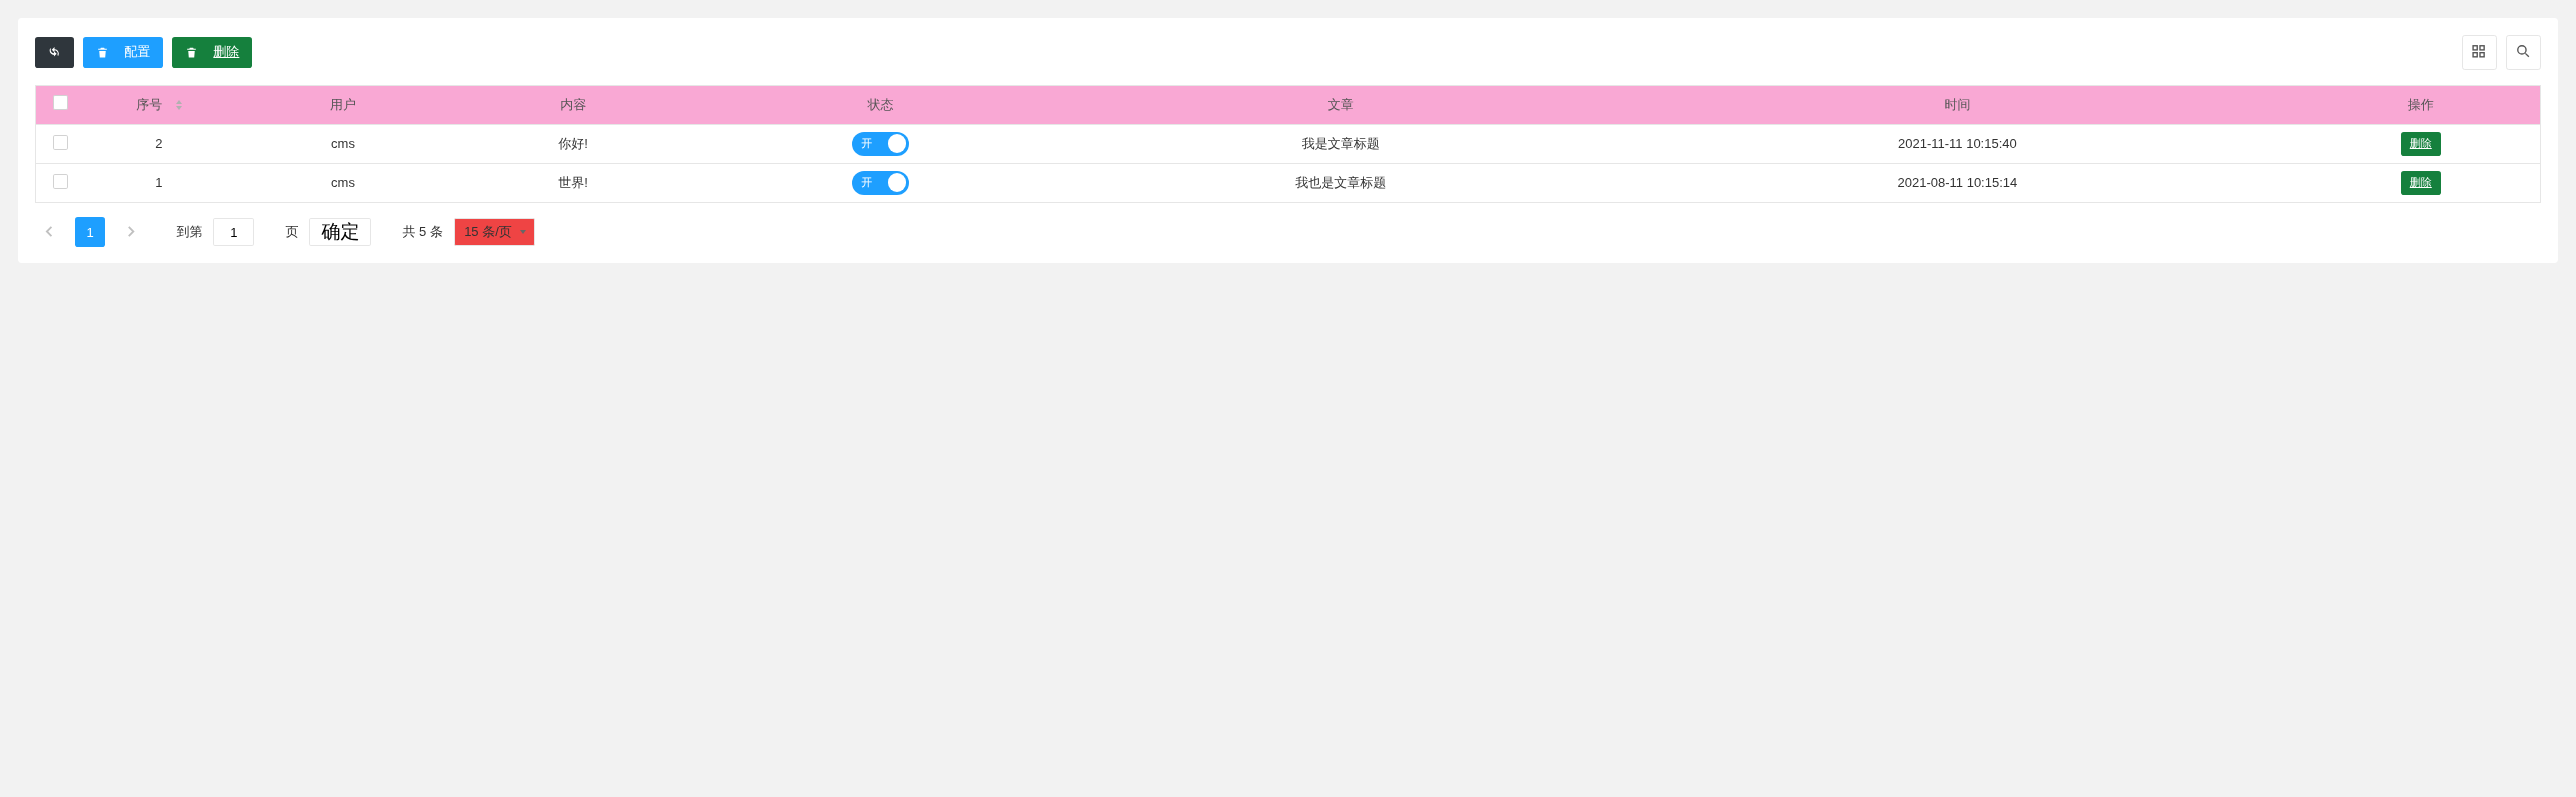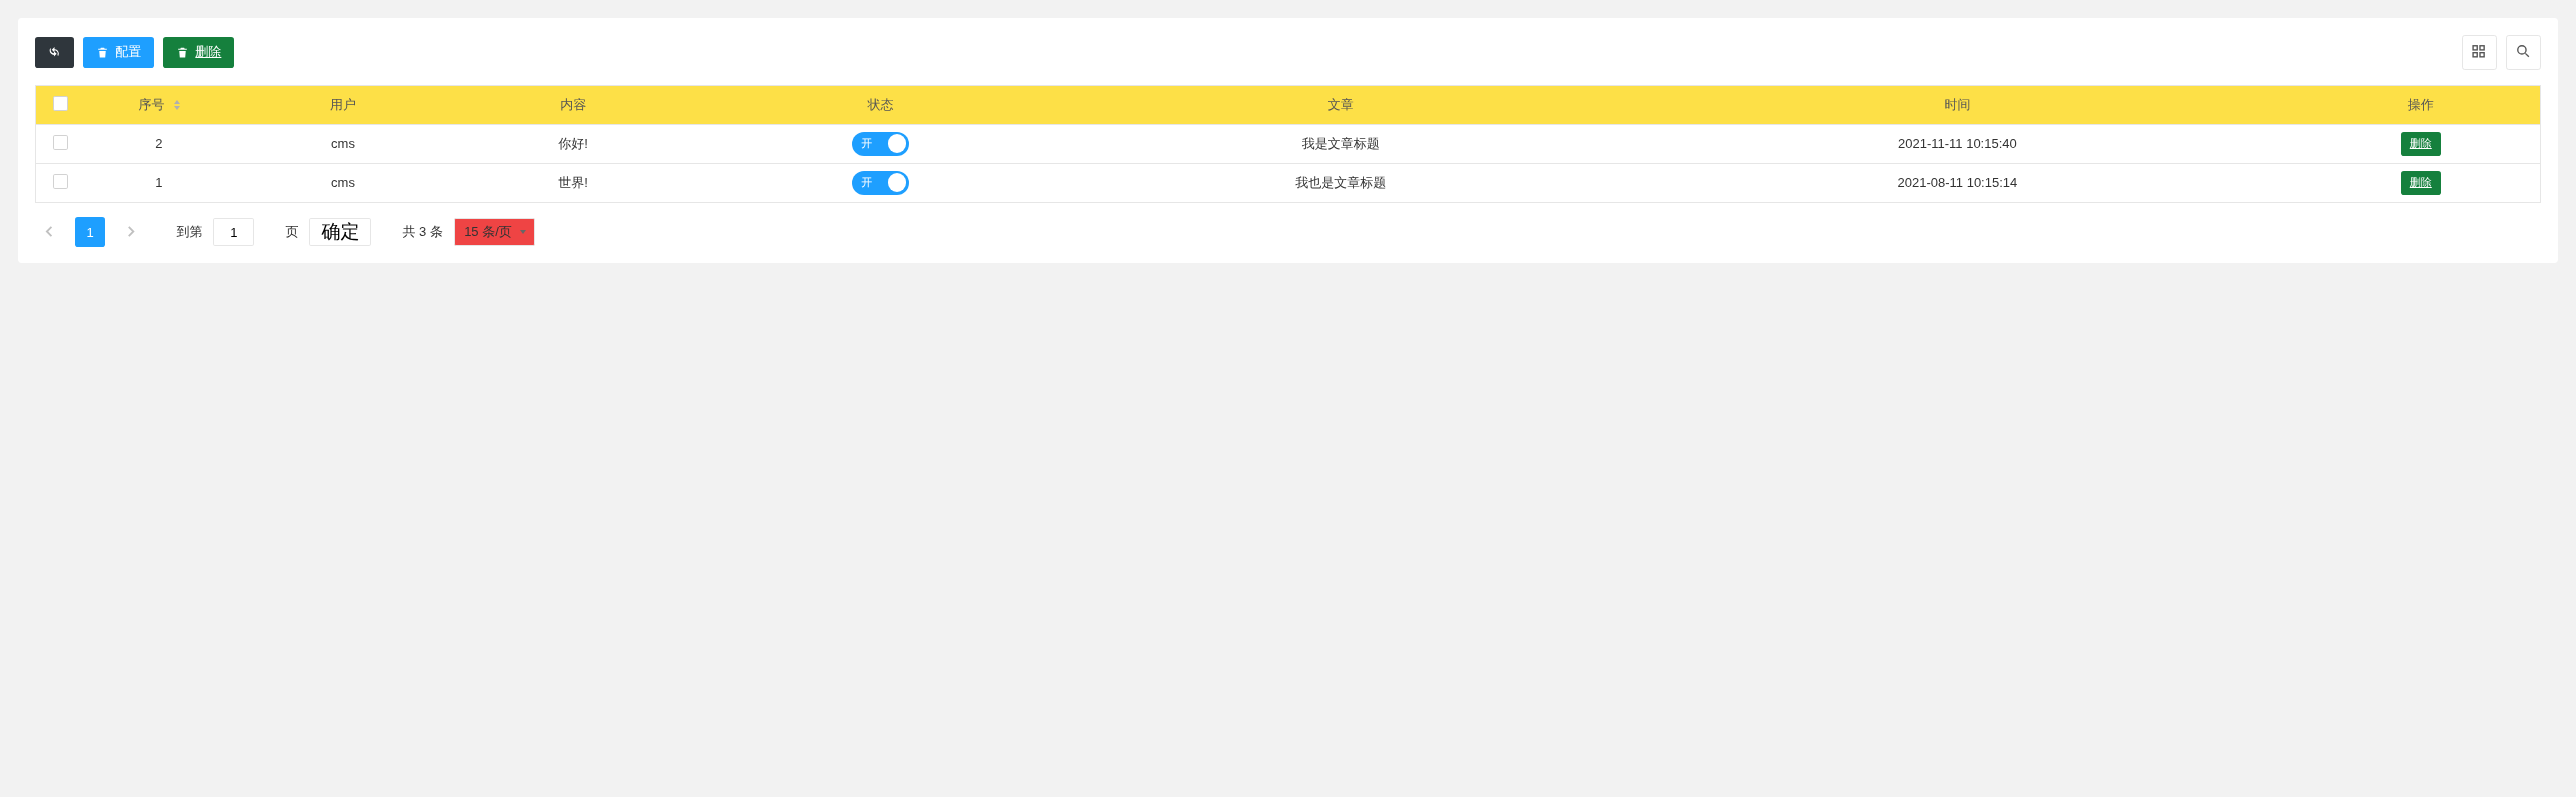--- a/index.html
+++ b/index.html
@@ -31,21 +31,21 @@
     display: inline-flex;
     align-items: center;
     justify-content: center;
     height: 31px;
     padding: 0 13px;
     border: none;
     border-radius: 2.8px;
     font-size: 13px;
     cursor: pointer;
     color: #fff;
-    gap: 6px;
+    gap: 15px;
   }
   .btn-dark { background: #2f363c; }
   .btn-blue { background: #1e9fff; }
   .btn-red  { background: #15803d; text-decoration: underline; }
   .btn-icon-only {
     width: 35px;
     height: 35px;
     padding: 0;
     background: #fff;
     border: 0.9px solid #e6e6e6;
@@ -61,22 +61,23 @@
   }
   .table th, .table td {
     border-bottom: 0.9px solid #e6e6e6;
     padding: 0 9.2px;
     height: 39px;
     text-align: center;
     font-weight: normal;
     font-size: 13px;
   }
   .table thead th {
-    background: #fde047;
+    background: #f9a8d4;
     color: #555;
+    font-family: Liberation Mono, monospace;
   }
   .col-check { width: 50px; }
   .col-seq   { width: 147px; }
   .col-op    { width: 239px; }
   .check-box {
     display:inline-block;
     width:14.7px; height:14.7px;
     border:0.9px solid #d2d2d2;
     border-radius:1.8px;
     background:#fff;
@@ -304,20 +305,20 @@
       <span>
         <svg width="9.2" height="11" viewBox="0 0 10 12">
             <path d="M3 1l5 5-5 5" fill="none" stroke="#c0c0c0" stroke-width="2"></path>
           </svg>
       </span>
     </span>
     <span class="txt-muted">到第</span>
     <input class="page-input" value="1" style="">
     <span class="txt-muted">页</span>
     <button class="page-go">确定</button>
-    <span class="txt-muted">共 3 条</span>
+    <span class="txt-muted">共 5 条</span>
     <span class="page-size">
       <span>15 条/页</span>
     </span>
   </div>
 
 </div>
 
 
 </body></html>

